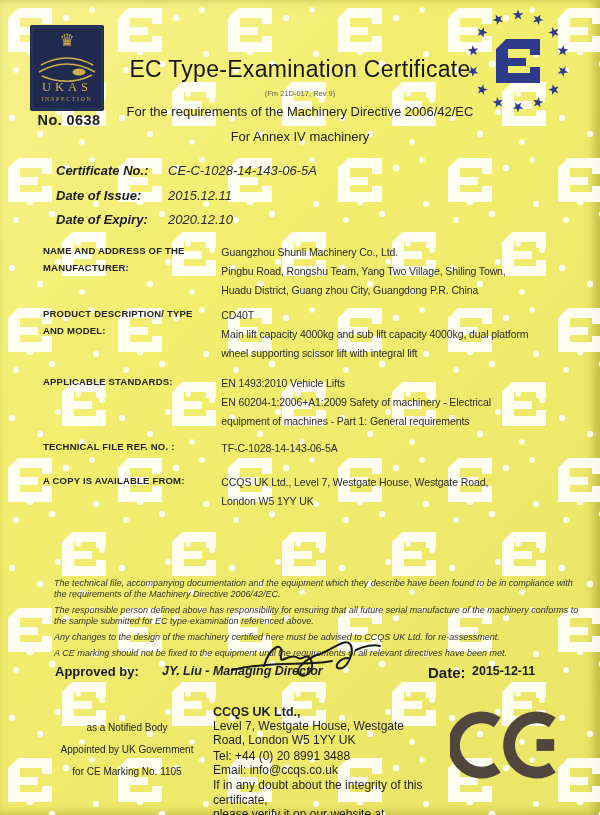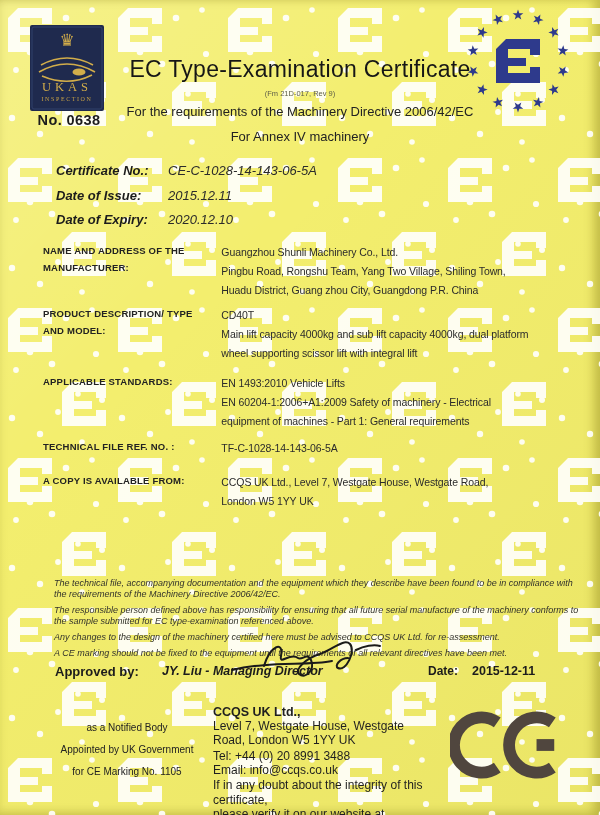--- a/index.html
+++ b/index.html
@@ -33,21 +33,21 @@
   .fvalue{width:352px;font-size:10.5px;letter-spacing:-.1px;line-height:1.82;white-space:pre-line;color:#2b2b2b;}
 
   
   .legal{left:46px;top:578px;width:532px;margin-left:8px;}
   .legal p{margin:0 0 4.5px 0;font-size:9px;font-style:italic;line-height:1.25;color:#33332b;}
 
   
   .approve-label{left:55px;top:664px;font-weight:bold;font-size:13px;}
   .approve-name{left:132px;top:664px;font-weight:bold;font-style:italic;font-size:12.5px;margin-left:30px;}
   .sig{left:228px;top:628px;}
-  .date-label{left:428px;top:664px;font-weight:bold;font-size:12px;}
+  .date-label{left:428px;top:664px;font-weight:bold;font-size:15px;}
   .date-value{left:472px;top:664px;font-weight:bold;font-size:12.5px;}
 
   
   .nbody{left:22px;top:722px;width:210px;text-align:center;font-size:10px;color:#222;}
   .nbody div{margin-bottom:11px;}
   .fcenter{left:213px;top:705px;width:240px;text-align:left;color:#1f1f1f;}
   .fcompany{font-weight:bold;font-size:12.5px;}
   .faddr{font-size:12px;line-height:1.18;white-space:pre-line;}
   .ftel{font-size:12px;margin-top:2px;}
   .femail{font-size:12px;}

